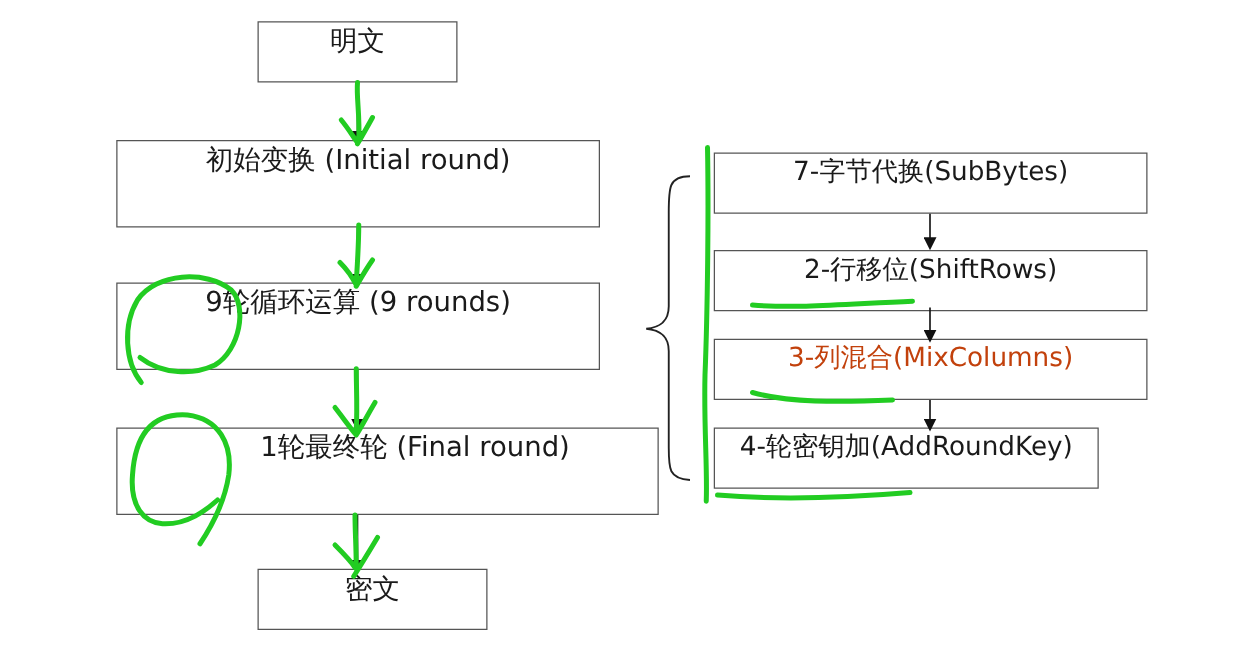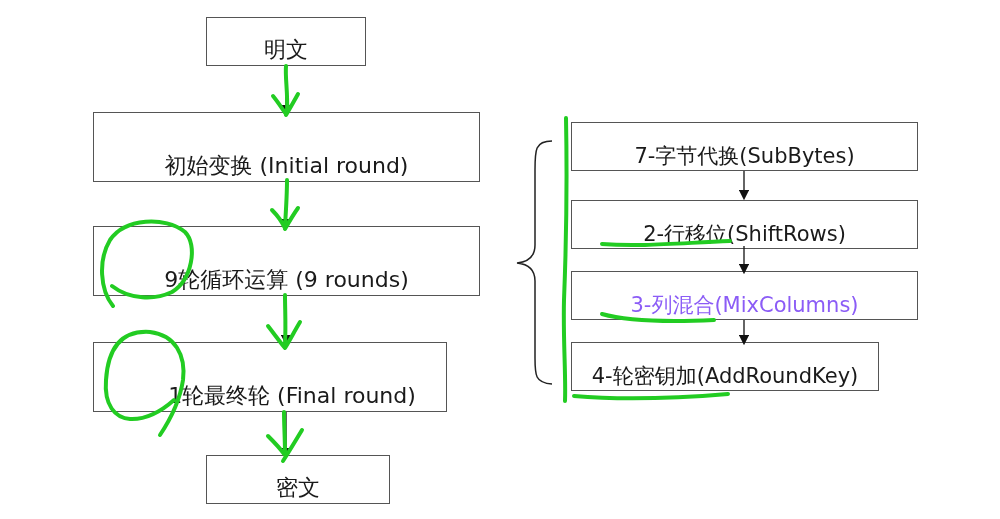--- a/index.html
+++ b/index.html
@@ -1,37 +1,37 @@
 <!DOCTYPE html>
 <html><head>
   <meta charset="utf-8">
   <style>
     html, body { margin: 0; padding: 0; background: #ffffff; }
     body { width: 1000px; height: 519px; position: relative; overflow: hidden;
            font-family: "DejaVu Sans", "Liberation Sans", sans-serif; color: #1a1a1a; }
     .box { position: absolute; box-sizing: border-box; border: 1.5px solid #555;
-           background: #fff; display: flex; align-items: flex-end; justify-content: center;
+           background: #fff; display: flex; align-items: flex-start; justify-content: center;
            font-size: 22px; white-space: nowrap; }
     .rbox { font-size: 21px; }
-    .muted { color: #8b5cf6; }
+    .muted { color: #c2410c; }
     svg.overlay { position: absolute; left: 0; top: 0; width: 1000px; height: 519px; pointer-events: none; }
   </style>
 </head>
 <body>
 
 <div class="box" style="left:206px;top:17px;width:160px;height:49px;">
   <span>明文</span>
 </div>
 <div class="box" style="left:93px;top:112px;width:387px;height:70px;">
   <span>初始变换 (Initial round)</span>
 </div>
 <div class="box" style="left:93px;top:226px;width:387px;height:70px;">
   <span>9轮循环运算 (9 rounds)</span>
 </div>
-<div class="box" style="left:93px;top:342px;width:354px;height:70px;padding-left:44px;">
+<div class="box" style="left:93px;top:342px;width:434px;height:70px;padding-left:44px;">
   <span>1轮最终轮 (Final round)</span>
 </div>
 <div class="box" style="left:206px;top:455px;width:184px;height:49px;">
   <span>密文</span>
 </div>
 
 <div class="box rbox" style="left:571px;top:122px;width:347px;height:49px;">
   <span>7-字节代换(SubBytes)</span>
 </div>
 <div class="box rbox" style="left:571px;top:200px;width:347px;height:49px;">

